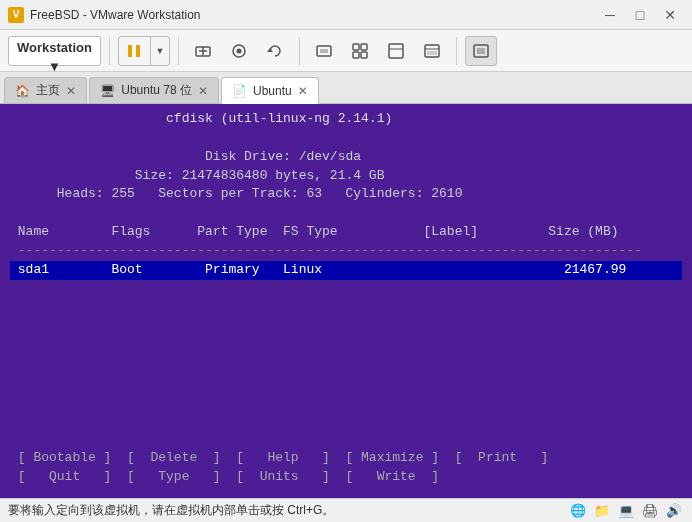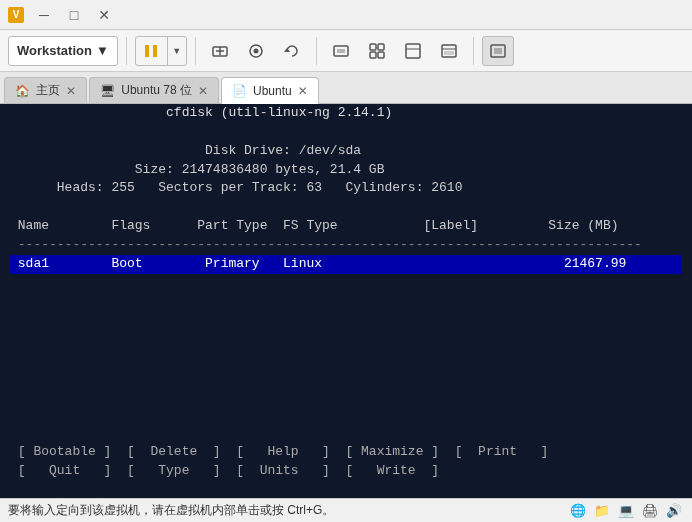--- a/index.html
+++ b/index.html
@@ -73,20 +73,21 @@
       background: #fff;
       border: 1px solid #bbb;
       border-radius: 3px;
       padding: 3px 8px;
       cursor: pointer;
       font-size: 13px;
       font-weight: 600;
       color: #333;
       height: 30px;
       gap: 4px;
+      flex-direction: column;
     }
     .toolbar-sep {
       width: 1px;
       height: 28px;
       background: #ccc;
       margin: 0 4px;
     }
     .toolbar-btn {
       width: 32px;
       height: 30px;
@@ -162,27 +163,27 @@
     }
     .tab-close {
       font-size: 12px;
       color: #666;
       line-height: 1;
       cursor: pointer;
     }
 
     
     .terminal-area {
-      background: #0f172a;
+      background: #4c1d95;
       color: #ccc;
       font-family: 'Courier New', monospace;
       font-size: 13px;
       height: calc(522px - 30px - 42px - 32px - 24px);
       overflow: hidden;
-      padding: 0 10px;
+      padding: 6px 10px;
       line-height: 1.45;
       white-space: pre;
     }
 
     
     .status-bar {
       display: flex;
       align-items: center;
       background: #f0f0f0;
       height: 24px;
@@ -214,20 +215,21 @@
     .icon-svg {
       width: 18px;
       height: 18px;
     }
   </style>
 </head>
 <body>
 
 <div class="title-bar">
   <div class="title-bar-icon">V</div>
+  <span class="title-bar-text">FreeBSD - VMware Workstation</span>
   <div class="title-bar-controls">
     <button class="title-btn">─</button>
     <button class="title-btn">□</button>
     <button class="title-btn close">✕</button>
   </div>
 </div>
 
 <div class="toolbar">
   <div class="toolbar-workstation">
     <span>Workstation</span>

